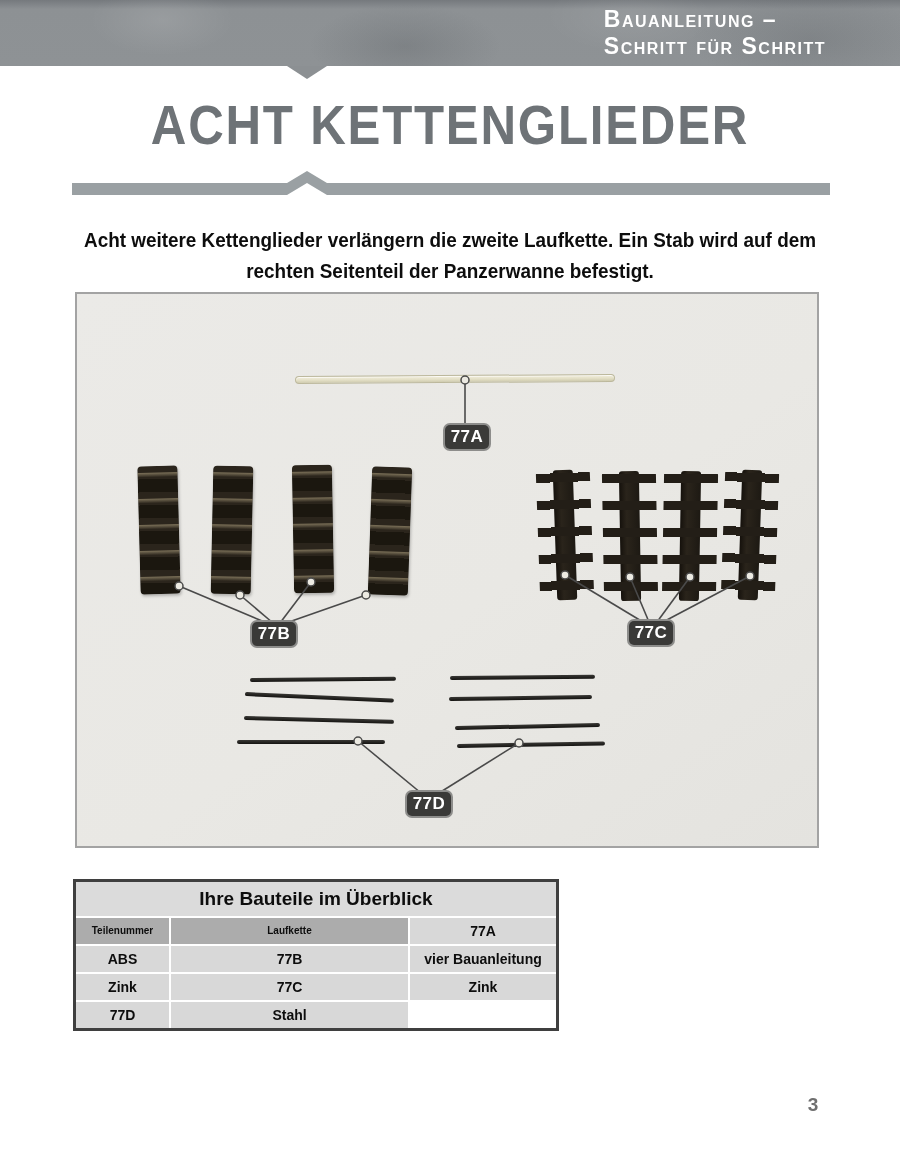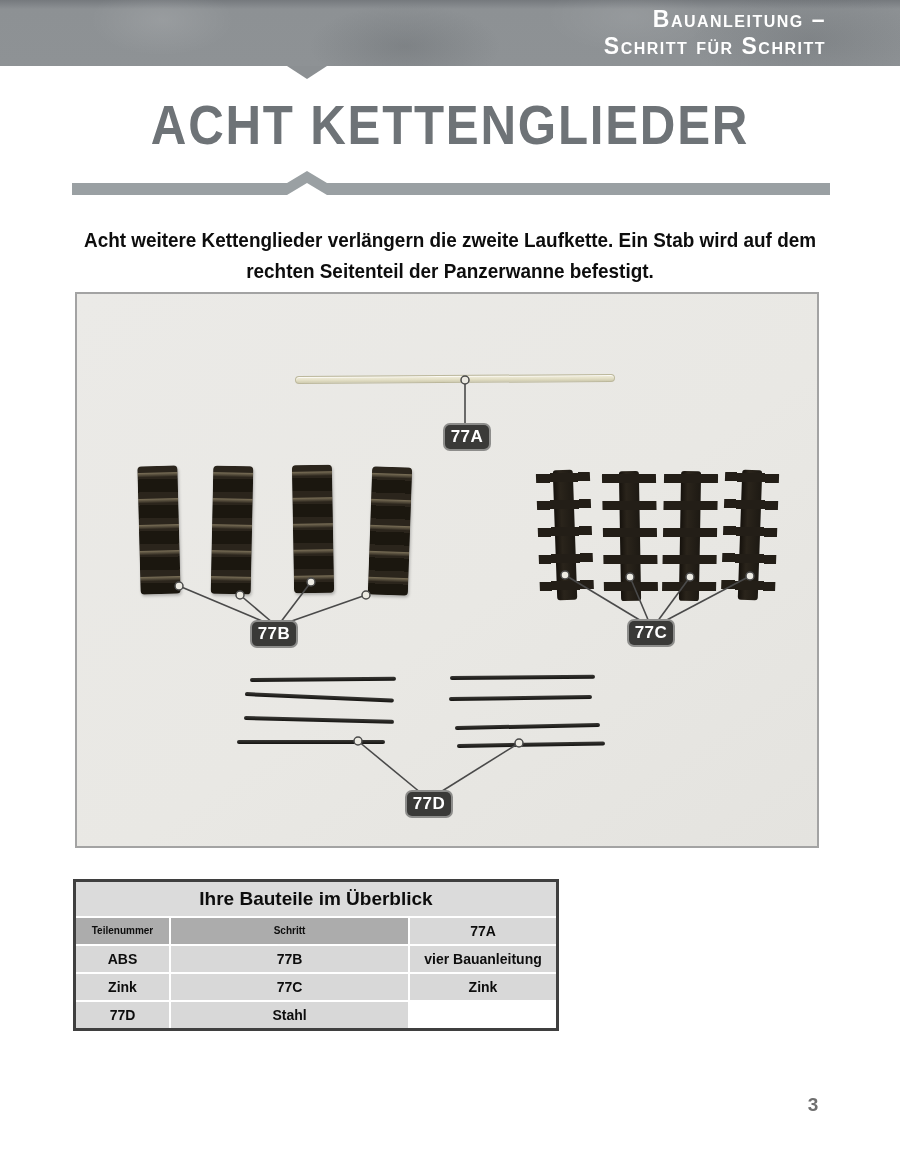--- a/index.html
+++ b/index.html
@@ -16,21 +16,21 @@
       radial-gradient(140px 60px at 70% 25%, rgba(255,255,255,.08), transparent 60%),
       radial-gradient(200px 80px at 90% 60%, rgba(55,60,65,.16), transparent 60%),
       linear-gradient(180deg,#75797d 0%,#8d9194 14%,#8e9295 100%);
   }
   .header-notch{
     position:absolute;left:287px;top:66px;width:0;height:0;
     border-left:20px solid transparent;border-right:20px solid transparent;
     border-top:13px solid #8c9093;
   }
   .header-text{
-    position:absolute;right:74px;top:6px;text-align:right;color:#ffffff;
+    position:absolute;right:74px;top:6px;text-align:left;color:#ffffff;
     font-variant:small-caps;font-weight:700;letter-spacing:1.5px;line-height:27px;
     font-size:23px;
   }
   
   .big-title{
     position:absolute;left:0;top:92px;width:900px;text-align:center;
     color:#6e7377;font-size:56px;font-weight:700;letter-spacing:2px;
     transform:scaleX(.88);transform-origin:50% 50%;
     white-space:nowrap;
   }
@@ -196,21 +196,21 @@
       <div class="callout" style="left:175px;top:328px;">77B</div>
       <div class="callout" style="left:552px;top:327px;">77C</div>
       <div class="callout" style="left:330px;top:498px;">77D</div>
 
     </div>
   </div>
 
   <div class="parts-table">
     <div class="pt-title">Ihre Bauteile im Überblick</div>
     <div class="pt-h">Teilenummer</div>
-    <div class="pt-h">Schritt</div>
+    <div class="pt-h">Laufkette</div>
 
     <div class="pt-c">77A</div>
     <div class="pt-c">ABS</div>
 
     <div class="pt-c">77B</div>
     <div class="pt-c">vier Bauanleitung (Typ I)</div>
     <div class="pt-c">Zink</div>
 
     <div class="pt-c">77C</div>
     <div class="pt-c">Zink</div>

